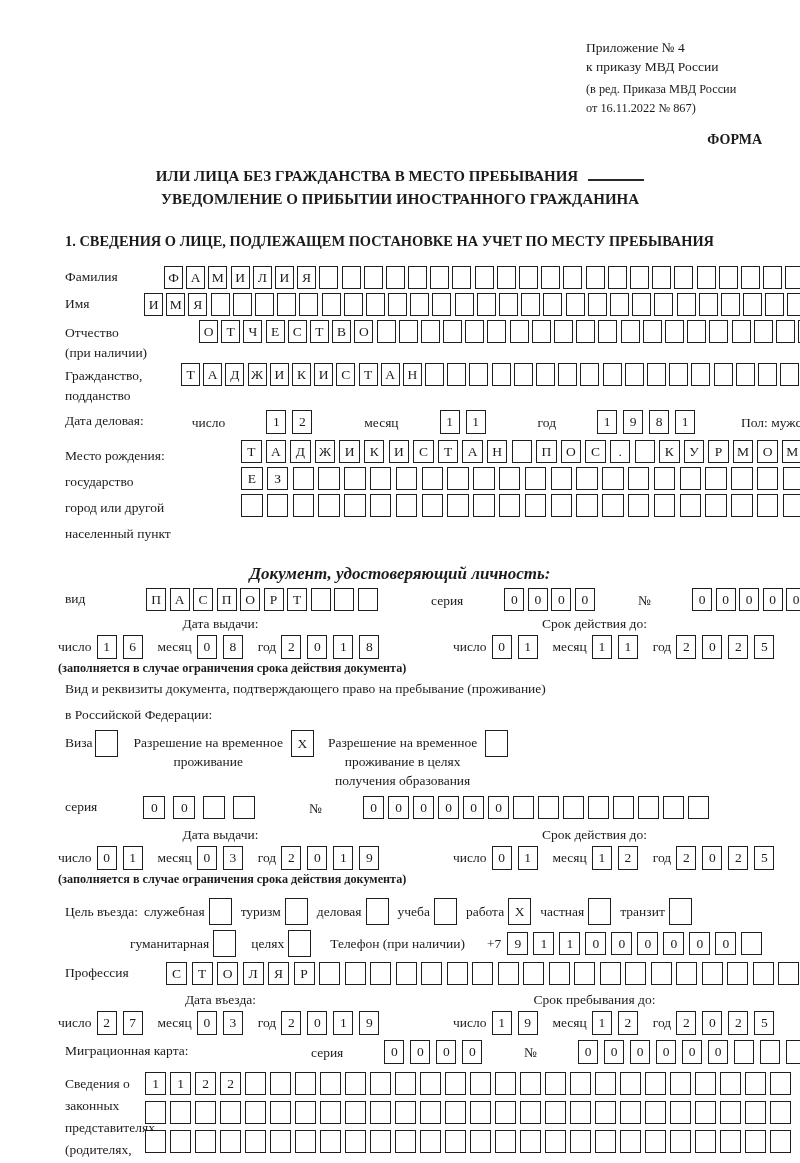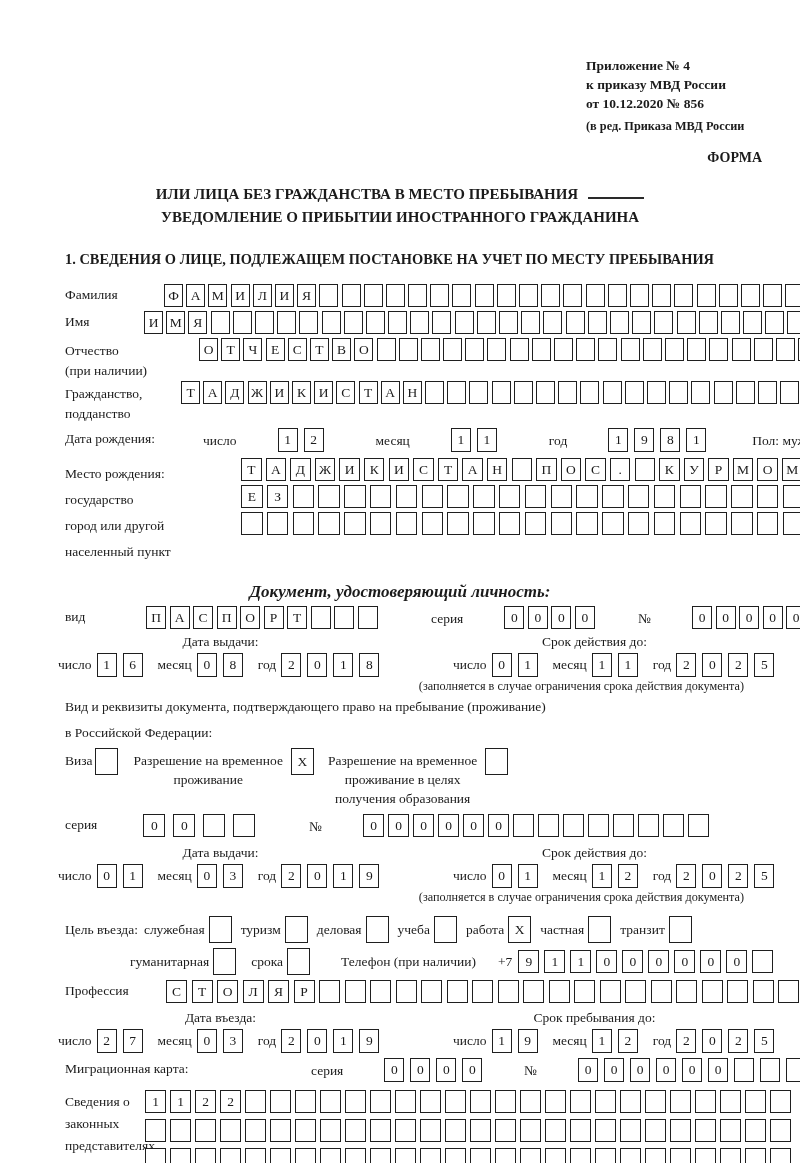--- a/index.html
+++ b/index.html
@@ -2,21 +2,21 @@
 <html><head>
 <meta charset="utf-8">
 <style>
   html,body{margin:0;padding:0;background:#fff;}
   .page{
     position:relative; width:800px; height:1163px; background:#fff;
     color:#1b1b1b; font-family:"Liberation Serif", serif; font-size:13.5px;
     overflow:hidden;
   }
   
-  .topright{margin:56px 14px 0 auto; width:200px; line-height:19px;font-weight:bold;}
+  .topright{margin:38px 14px 0 auto; width:200px; line-height:19px;}
   .topright .small{font-size:12.3px;}
   .topright .gap{margin-top:4px;}
   .forma{margin:14px 38px 0 0; text-align:right; font-weight:bold; font-size:14px;}
   .title{margin-top:16px; text-align:center; font-weight:bold; font-size:15px; line-height:23px;}
   .title-underline{display:inline-block; width:56px; height:15px; border-bottom:2px solid #2a2a2a; margin-left:10px;}
   .sec-heading{margin:22px 20px 0 65px; font-weight:bold; font-size:14.4px; white-space:nowrap;}
 
   
   .row{display:flex; align-items:flex-start; margin-left:65px; margin-right:4px;gap:36px;}
   .lbl{flex:none; padding-top:3px;}
@@ -57,21 +57,21 @@
 
   
   .dblock{margin-left:58px; margin-right:4px; margin-top:5px;}
   .dcols{display:flex;}
   .dleft{width:395px;} .dright{flex:1;}
   .dhead{text-align:center; margin-bottom:3px;}
   .dhead.left{padding-right:70px;} .dhead.right{padding-right:60px;}
   .drow{display:flex; align-items:center;}
   .dlbl{flex:none; margin-right:5px;}
   .dgrp{display:flex; align-items:center; margin-right:9px;}
-  .dnote{text-align:right; margin-right:52px; margin-top:2px; font-size:12.2px;}
+  .dnote{margin-right:52px; margin-top:2px; font-size:12.2px;font-weight:bold;}
 
   
   .res-intro{margin-left:65px; line-height:26px;}
   .resopts{display:flex; margin-left:65px; margin-right:4px; align-items:flex-start; margin-top:2px;}
   .opt{display:flex; align-items:flex-start;}
   .optlines{display:flex; flex-direction:column; align-items:center; line-height:19px; padding-top:3px;}
   .opt .cells{margin-left:8px;}
   .opt .lbl{padding-top:5px;}
 
   
@@ -86,22 +86,22 @@
   .rep-note{margin:4px 0 0 210px; font-size:12.2px;}
 </style>
 </head>
 <body>
 
 <div class="page">
 
   <div class="topright">
     <div>Приложение № 4</div>
     <div>к приказу МВД России</div>
-    <div>от 10.12.2020 № 856</div>
     <div class="small gap">(в ред. Приказа МВД России</div>
+    <div class="small">от 16.11.2022 № 867)</div>
   </div>
 
   <div class="forma">ФОРМА</div>
 
   <div class="title">
     <div><span>ИЛИ ЛИЦА БЕЗ ГРАЖДАНСТВА В МЕСТО ПРЕБЫВАНИЯ</span><span class="title-underline"></span></div>
     <div>УВЕДОМЛЕНИЕ О ПРИБЫТИИ ИНОСТРАННОГО ГРАЖДАНИНА</div>
   </div>
 
   <div class="sec-heading">1. СВЕДЕНИЯ О ЛИЦЕ, ПОДЛЕЖАЩЕМ ПОСТАНОВКЕ НА УЧЕТ ПО МЕСТУ ПРЕБЫВАНИЯ</div>
@@ -248,21 +248,21 @@
         <span class="cell"></span>
         <span class="cell"></span>
         <span class="cell"></span>
         <span class="cell"></span>
         <span class="cell"></span>
         <span class="cell"></span>
       </span>
   </div>
 
   <div class="row" style="margin-top:4px">
-    <span class="lbl">Дата рождения:</span>
+    <span class="lbl">Дата деловая:</span>
     <span class="inlbl first">число</span>
     <span class="cells dt">
         <span class="cell">1</span>
         <span class="cell">2</span>
       </span>
     <span class="inlbl">месяц</span>
     <span class="cells dt">
         <span class="cell">1</span>
         <span class="cell">1</span>
       </span>
@@ -617,26 +617,26 @@
   </div>
 
   <div class="purpose" style="margin-top:5px; margin-left:130px">
     <span class="ppair">
       <span class="plabel">гуманитарная</span>
       <span class="cells cb">
           <span class="cell"></span>
         </span>
     </span>
     <span class="ppair" style="margin-left:6px">
-      <span class="plabel">срока</span>
-      <span class="cells cb">
-          <span class="cell"></span>
-        </span>
-    </span>
-    <span class="plabel" style="margin-left:22px">Телефон (при наличии)</span>
+      <span class="plabel">целях</span>
+      <span class="cells cb">
+          <span class="cell"></span>
+        </span>
+    </span>
+    <span class="plabel" style="margin-left:10px">Телефон (при наличии)</span>
     <span class="plabel" style="margin-left:16px">+7</span>
     <span class="cells ph">
         <span class="cell">9</span>
         <span class="cell">1</span>
         <span class="cell">1</span>
         <span class="cell">0</span>
         <span class="cell">0</span>
         <span class="cell">0</span>
         <span class="cell">0</span>
         <span class="cell">0</span>

